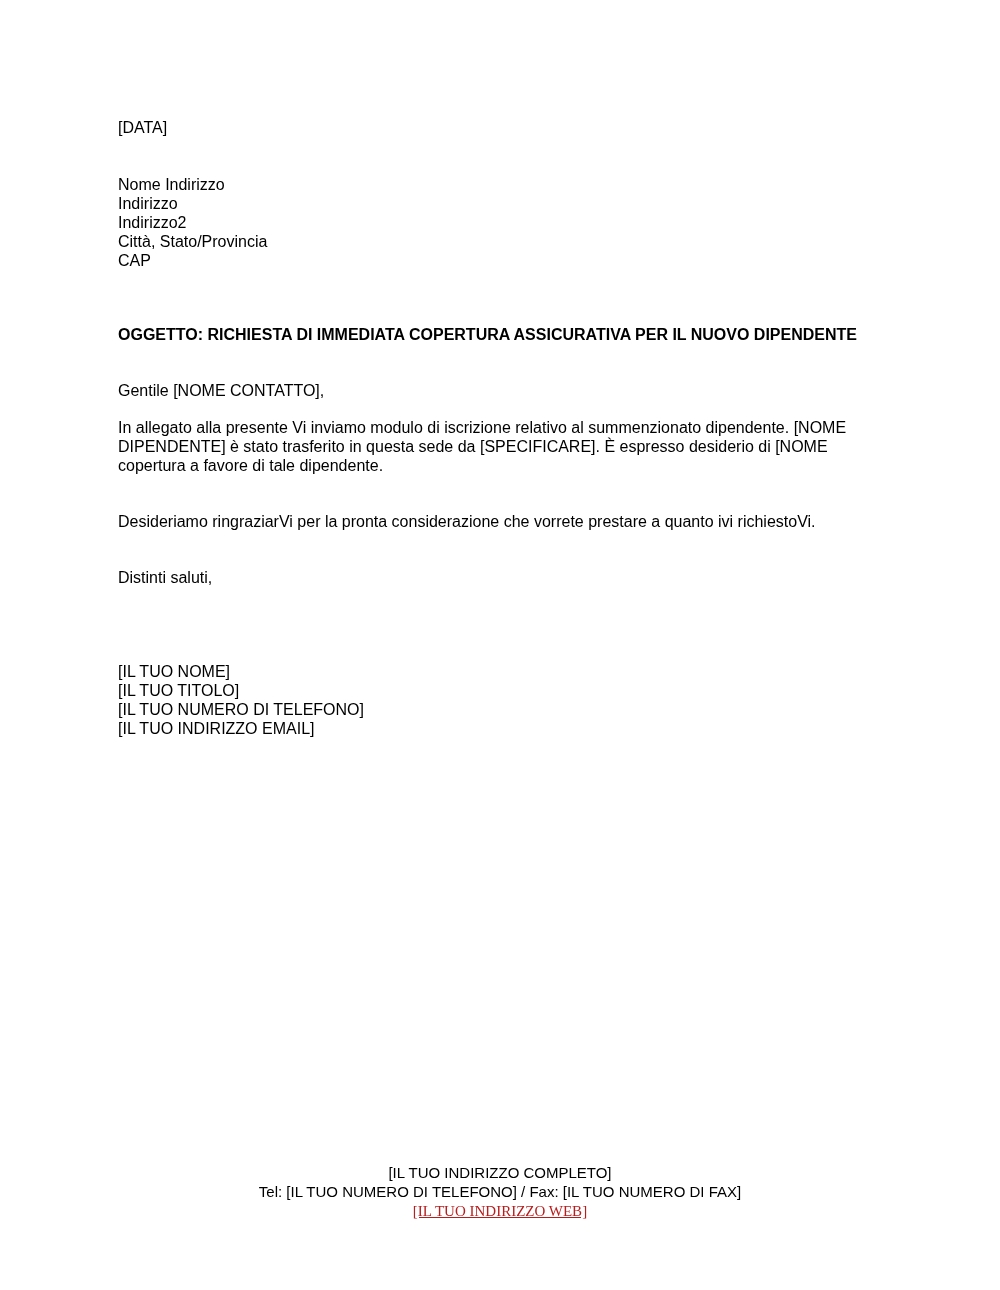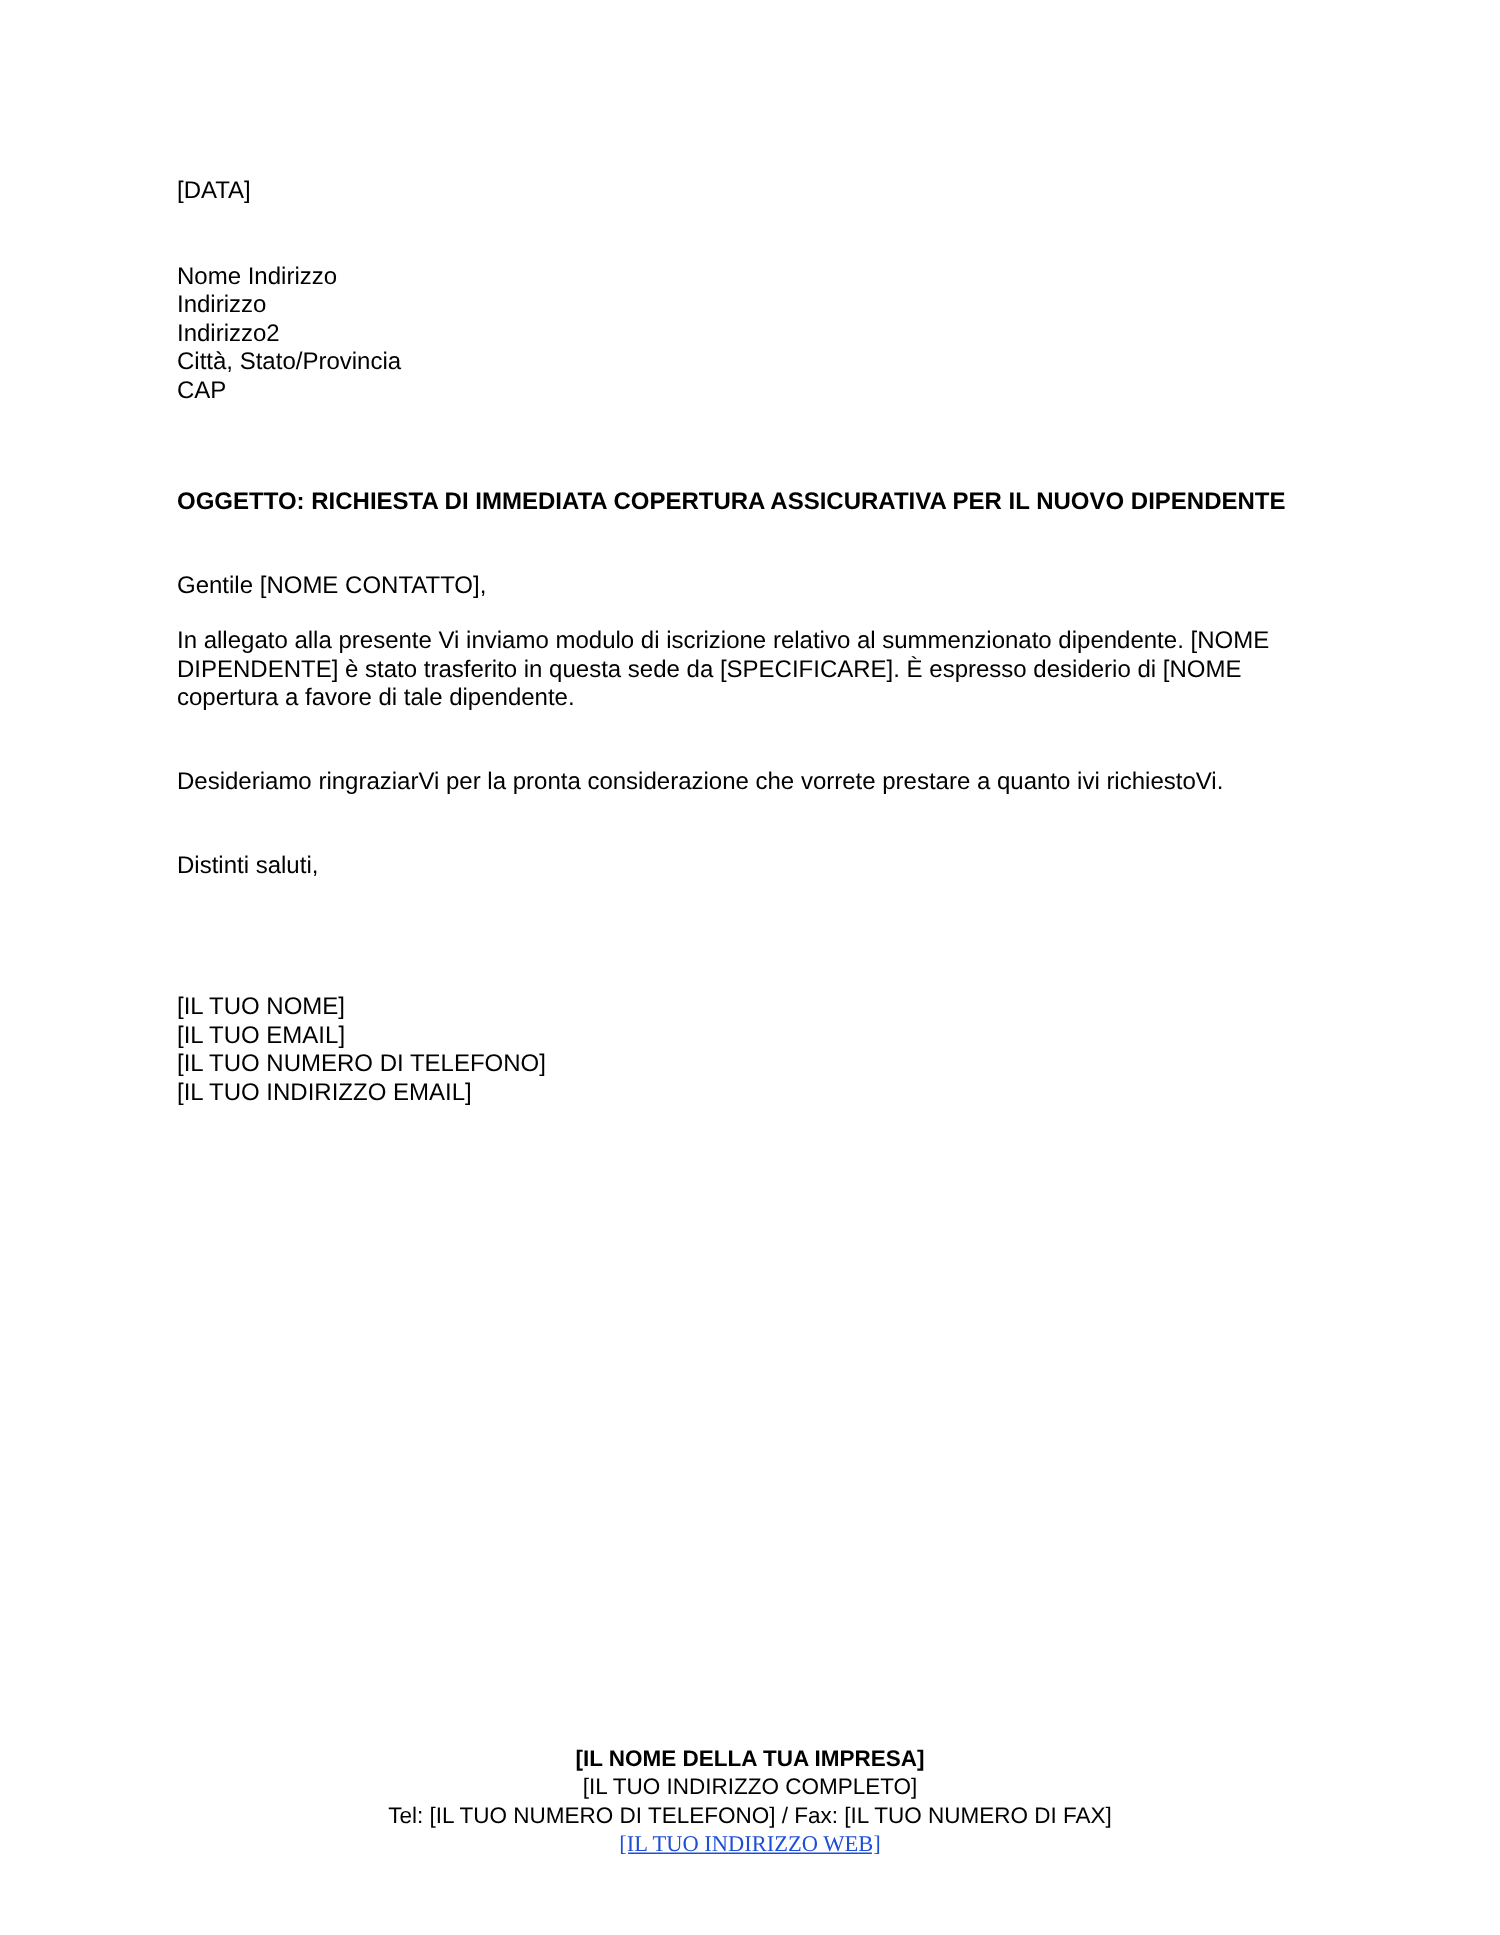--- a/index.html
+++ b/index.html
@@ -44,21 +44,21 @@
     .footer {
       left: 0; top: 1163px;
       width: 1000px;
       text-align: center;
       font-size: 15px;
       line-height: 19px;
     }
     .footer .company { font-weight: bold; }
     .footer a.web {
       font-family: "Liberation Serif", serif;
-      color: #1d4ed8;
+      color: #b91c1c;
       text-decoration: underline;
       font-size: 15px;
     }
   </style>
 </head>
 <body>
 
 <div class="page">
 
   <div class="abs date line">[DATA]</div>
@@ -80,25 +80,24 @@
     <span class="line">DIPENDENTE] è stato trasferito in questa sede da [SPECIFICARE]. È espresso desiderio di [NOME</span>
     <span class="line">copertura a favore di tale dipendente.</span>
   </div>
 
   <div class="abs thanks">Desideriamo ringraziarVi per la pronta considerazione che vorrete prestare a quanto ivi richiestoVi.</div>
 
   <div class="abs closing line">Distinti saluti,</div>
 
   <div class="abs signature">
     <span class="line">[IL TUO NOME]</span>
-    <span class="line">[IL TUO EMAIL]</span>
+    <span class="line">[IL TUO TITOLO]</span>
     <span class="line">[IL TUO NUMERO DI TELEFONO]</span>
     <span class="line">[IL TUO INDIRIZZO EMAIL]</span>
   </div>
 
   <div class="abs footer">
-    <span class="line company">[IL NOME DELLA TUA IMPRESA]</span>
     <span class="line">[IL TUO INDIRIZZO COMPLETO]</span>
     <span class="line">Tel: [IL TUO NUMERO DI TELEFONO] / Fax: [IL TUO NUMERO DI FAX]</span>
     <span class="line"><a class="web" href="#">[IL TUO INDIRIZZO WEB]</a></span>
   </div>
 
 </div>
 
 </body></html>

